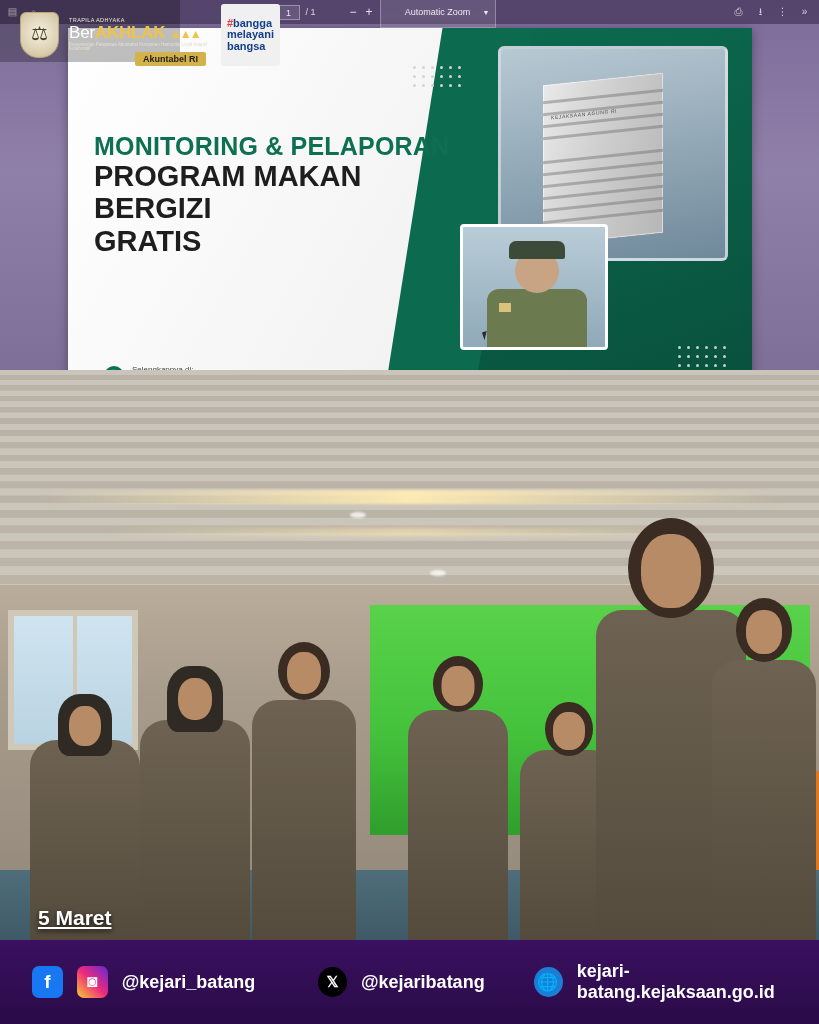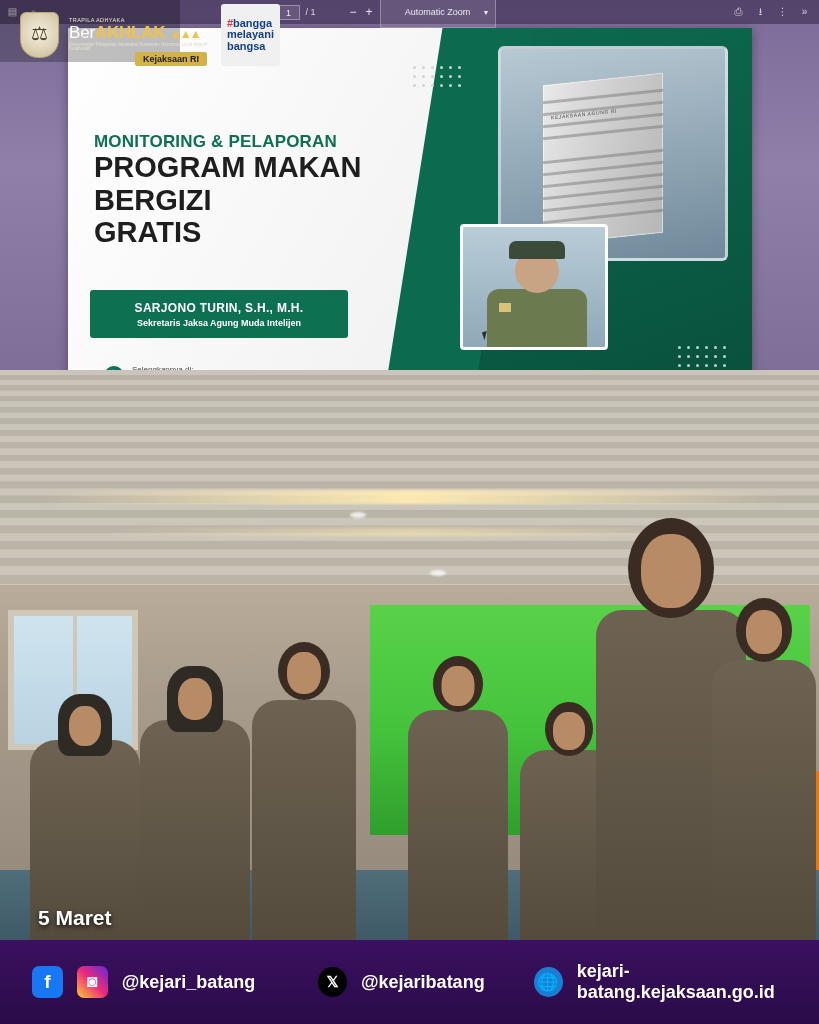--- a/index.html
+++ b/index.html
@@ -89,21 +89,21 @@
   .dots-b i { background: #ffffff; opacity: .75; }
 
   .logo-band {
     position: absolute; left: 0; top: 0; width: 180px; height: 62px;
     background: rgba(0,0,0,.25);
   }
   .slide-title {
     position: absolute; left: 26px; top: 104px; width: 380px;
   }
   .slide-title .l1 {
-    font-size: 17px; font-weight: bold; color: #0d7050; letter-spacing: .2px;
+    font-size: 25px; font-weight: bold; color: #0d7050; letter-spacing: .2px;
     line-height: 1.12;
   }
   .slide-title .l2 {
     font-size: 29px; font-weight: bold; color: #1e1e1e; line-height: 1.12;
   }
   .name-bar {
     position: absolute; left: 22px; top: 262px; width: 258px; height: 48px;
     background: #0d7050; border-radius: 3px;
     display: flex; flex-direction: column; align-items: center; justify-content: center;
     color: #fff;
@@ -259,20 +259,21 @@
     border-radius: 45%; background: #b78b66;
   }
   .hijab { background: #2f2a24 !important; border-radius: 40% 40% 20% 20% !important; }
 
   
   .caption {
     position: absolute; left: 0; bottom: 84px; width: 819px;
     padding: 0 34px 10px 38px;
     color: #fff;
     text-shadow: 0 2px 5px rgba(0,0,0,.85);
+    text-decoration: underline;
   }
   .cap-date { font-size: 21px; font-weight: bold; line-height: 1.12; }
   .cap-text {
     margin-top: 8px; font-size: 21.5px; font-weight: bold;
     line-height: 1.3; text-align: justify; text-align-last: left;
   }
 
   
   .footer {
     position: absolute; left: 0; bottom: 0; width: 819px; height: 84px;
@@ -393,24 +394,20 @@
         <div class="p-cap"></div>
         <div class="p-badge"></div>
       </div>
 
       <div class="slide-title">
         <div class="l1">MONITORING &amp; PELAPORAN</div>
         <div class="l2">PROGRAM MAKAN BERGIZI</div>
         <div class="l2">GRATIS</div>
       </div>
 
-      <div class="name-bar">
-        <div class="nm">SARJONO TURIN, S.H., M.H.</div>
-        <div class="ti">Sekretaris Jaksa Agung Muda Intelijen</div>
-      </div>
 
       <div class="info-row">
         <span class="globe">🌐</span>
         <span>
           <span class="t1">Selengkapnya di:</span><br>
           <span class="t2">www.inteliz.kejaksaan.go.id</span>
         </span>
       </div>
 
       <div class="cursor-arrow"></div>
@@ -427,21 +424,21 @@
           <span class="chev">▲▲▲</span>
         </div>
         <div class="sub">Kementerian Pelayanan Akuntabel Kompeten Harmonis Loyal Adaptif Kolaboratif</div>
       </div>
       <div class="bangga">
         <span class="hash">#</span><span>bangga</span><br>
         <span>melayani</span><br>
         <span>bangsa</span>
       </div>
     </div>
-    <div class="kejaksaan-tag">Kejaksaan RI</div>
+    <div class="kejaksaan-tag">Akuntabel RI</div>
   </div>
 
   <div class="photo">
     <div class="ceiling"></div>
     <div class="ceiling-glow"></div>
     <div class="ceiling-glow2"></div>
     <div class="spot" style="left:350px; top:142px;"></div>
     <div class="spot" style="left:430px; top:200px;"></div>
     <div class="wall"></div>
     <div class="window">

